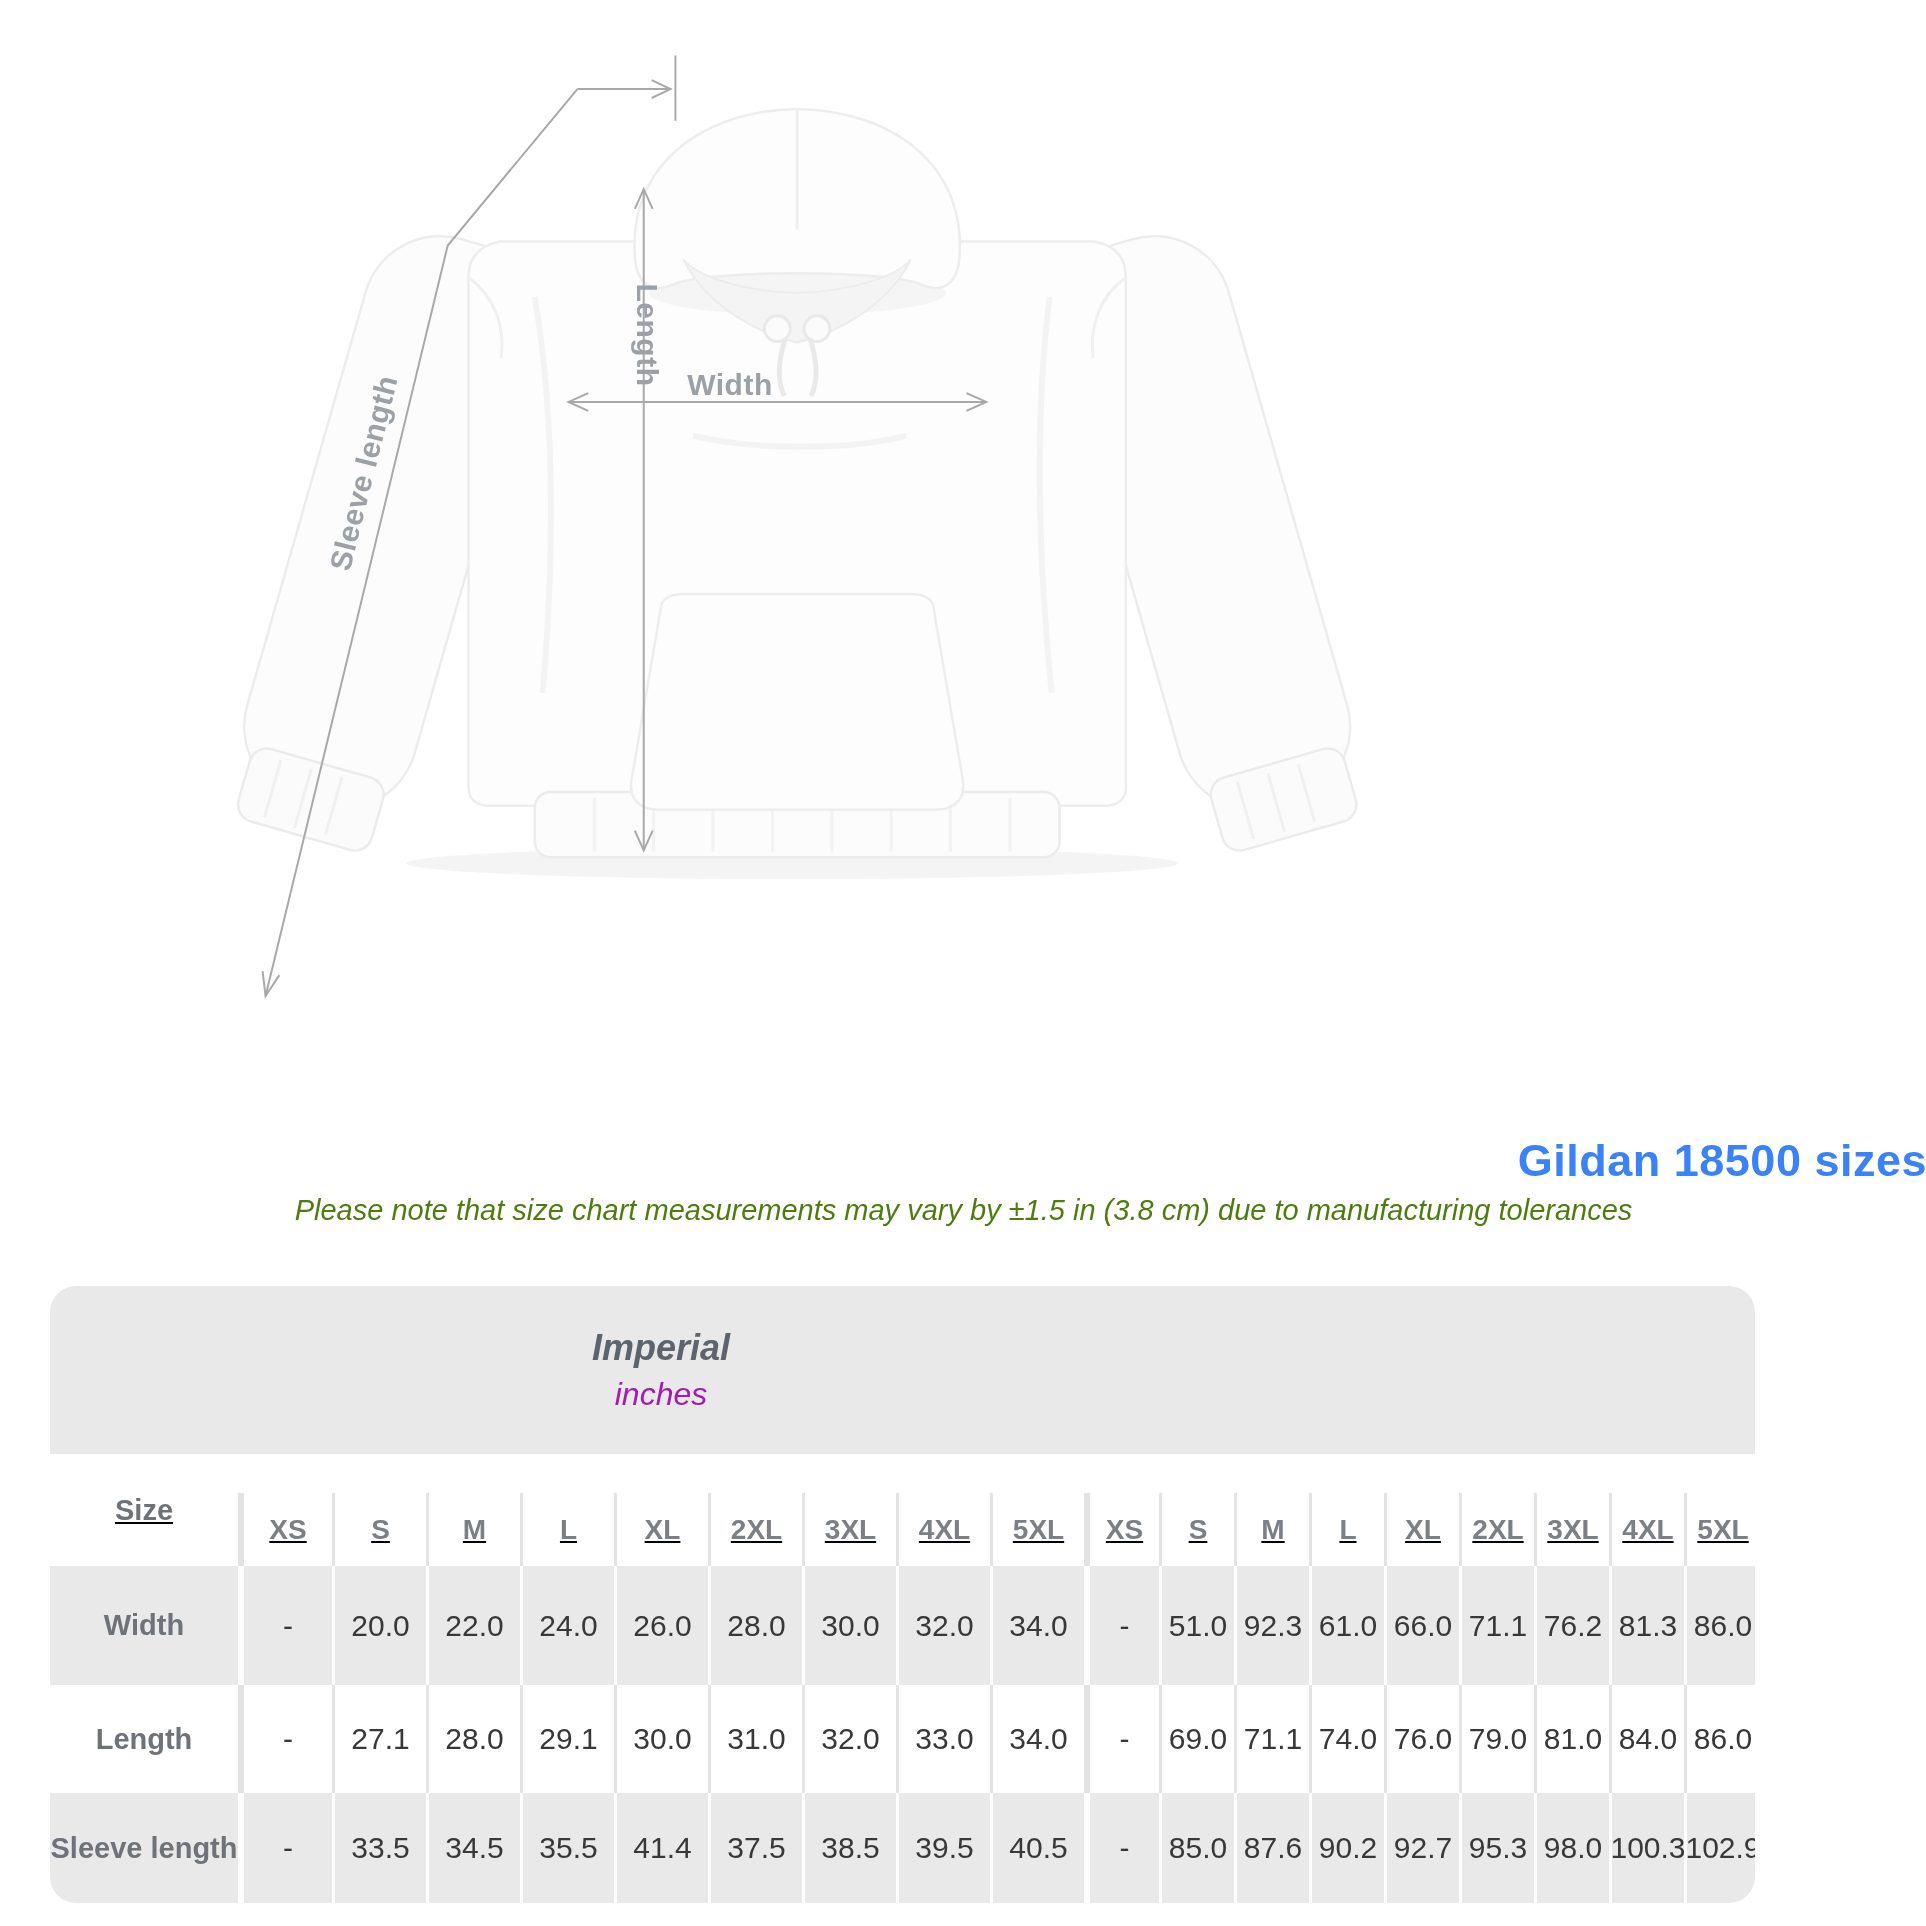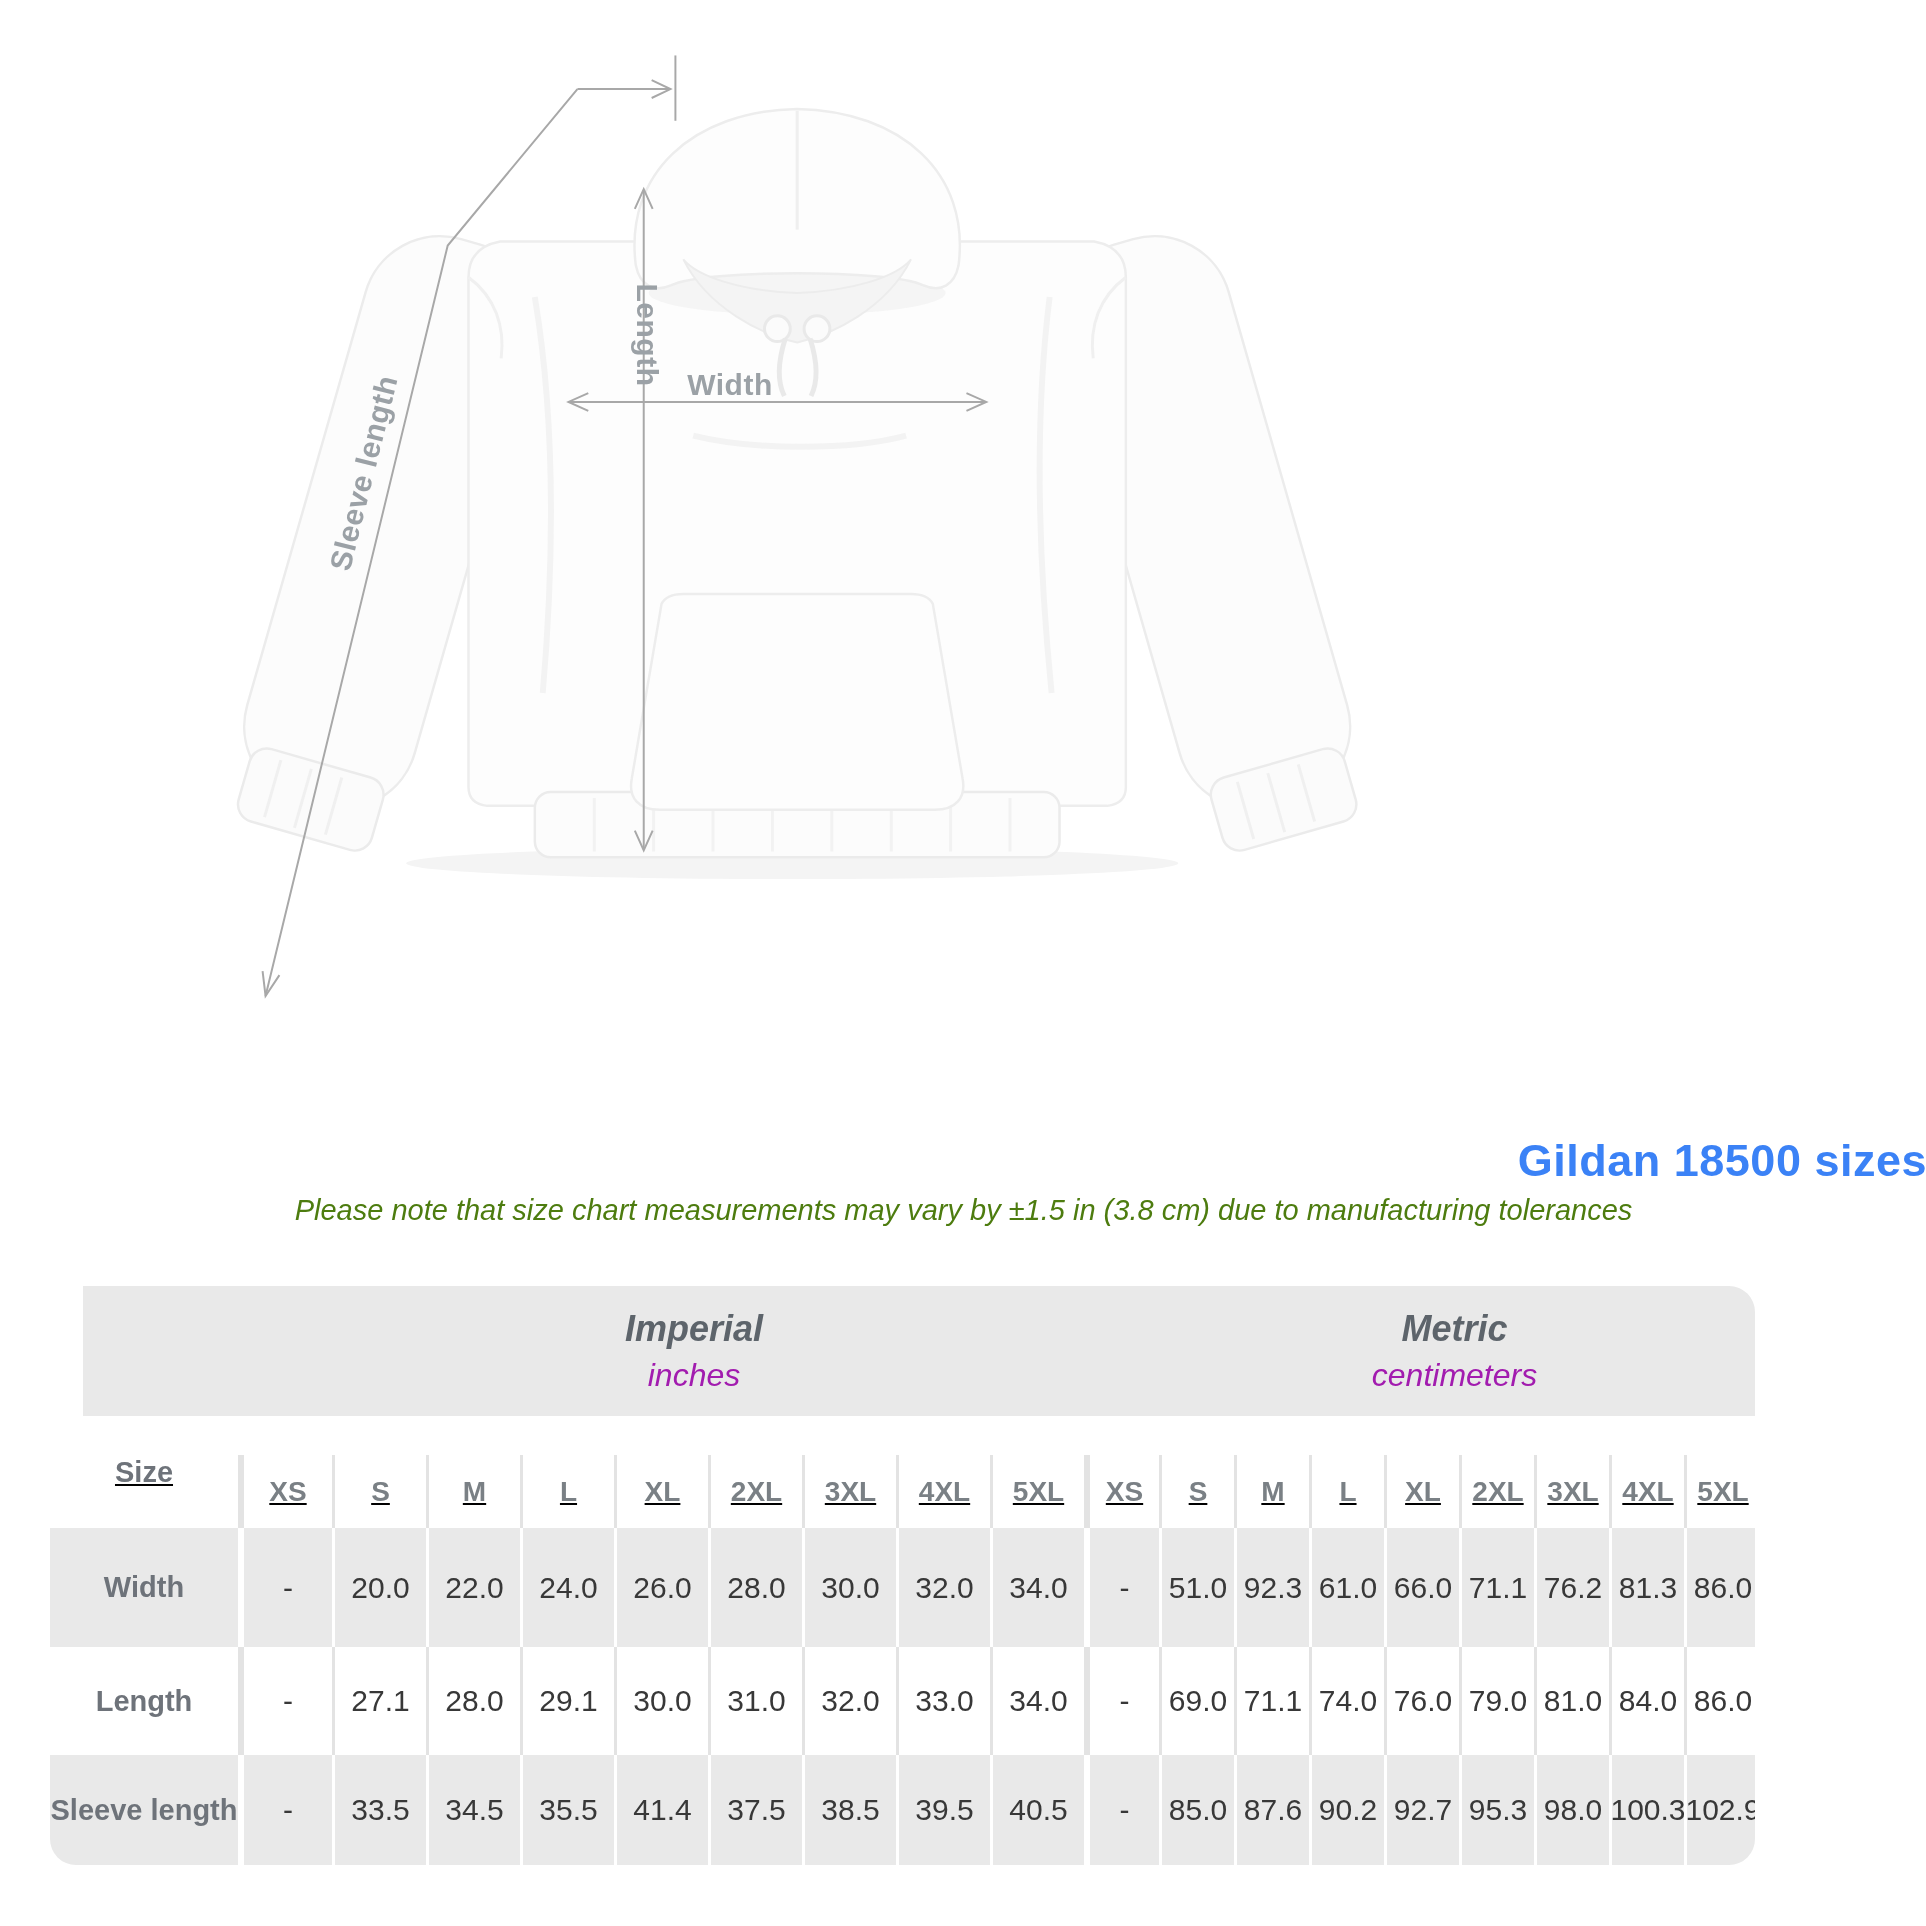--- a/index.html
+++ b/index.html
@@ -27,21 +27,21 @@
     position:absolute;left:0;right:0;top:1194px;text-align:center;
     font-size:29px;font-style:italic;color:#4d7c0f;
   }
   
   .size-table{
     position:absolute;left:50px;top:1286px;width:1705px;
     border-radius:26px;overflow:hidden;
   }
   .t-header{
     display:grid;grid-template-columns:var(--cols);
-    background:#e9e9e9;height:130px;margin-left:33px;
+    background:#e9e9e9;height:168px;
   }
   .sec-head{display:flex;flex-direction:column;align-items:center;justify-content:center;}
   .sec-title{font-style:italic;font-weight:bold;font-size:36px;color:#5d646b;}
   .sec-sub{font-style:italic;font-size:32px;color:#a21caf;margin-top:7px;}
   .t-row{display:grid;grid-template-columns:var(--cols);}
   .r-white{background:#ffffff;}
   .r-gray{background:#e9e9e9;}
   .h-size{height:112px;text-decoration:underline;}
   .h-w{height:119px;}
   .h-l{height:108px;}
@@ -126,24 +126,20 @@
 
 <div class="page-title">Gildan 18500 sizes</div>
 <div class="page-note">Please note that size chart measurements may vary by ±1.5 in (3.8 cm) due to manufacturing tolerances</div>
 
 <div class="size-table">
 
   <div class="t-header">
     <div class="sec-head" style="grid-column:2/11">
       <div class="sec-title">Imperial</div>
       <div class="sec-sub">inches</div>
-    </div>
-    <div class="sec-head" style="grid-column:11/20">
-      <div class="sec-title">Metric</div>
-      <div class="sec-sub">centimeters</div>
     </div>
   </div>
 
   <div class="t-row r-white h-size">
     <div class="cell lbl first">Size</div>
     <div class="cell hdr secb">XS</div>
     <div class="cell hdr">S</div>
     <div class="cell hdr">M</div>
     <div class="cell hdr">L</div>
     <div class="cell hdr">XL</div>

